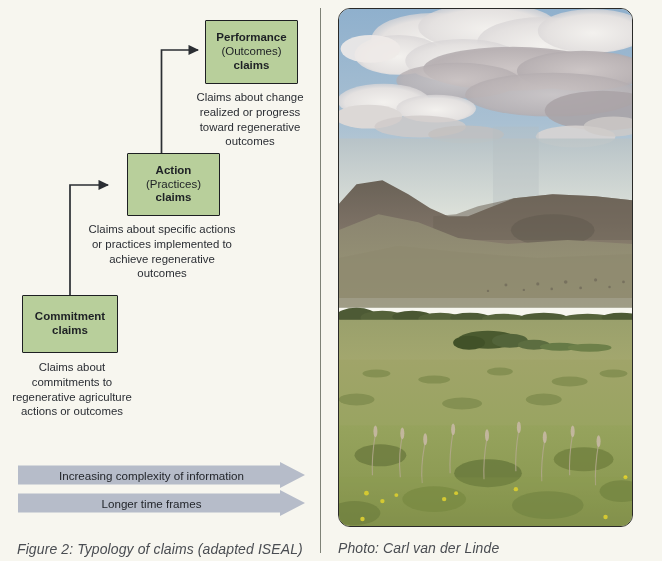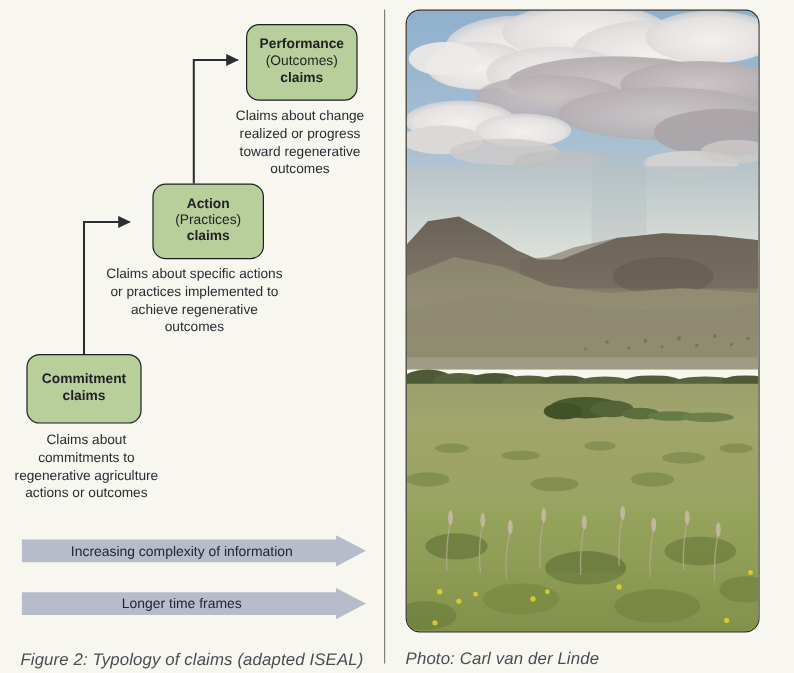--- a/index.html
+++ b/index.html
@@ -24,21 +24,21 @@
     width: 1px; height: 545px;
     background: #7f8277;
   }
 
   
   .claim-box {
     position: absolute;
     box-sizing: border-box;
     background: #b8cf9b;
     border: 1.6px solid #1d1f22;
-    border-radius: 11px;
+    border-radius: 1px;
     display: flex;
     flex-direction: column;
     align-items: center;
     justify-content: center;
     text-align: center;
     line-height: 1.2;
     font-size: 11.5px;
     color: #1d2024;
     z-index: 3;
   }
@@ -69,21 +69,21 @@
     z-index: 2;
   }
 
   
   .banner {
     position: absolute;
     left: 18px;
     width: 287px;
     height: 26px;
   }
-  #banner-complexity { top: 446px; text-decoration: underline; }
+  #banner-complexity { top: 462px; text-decoration: underline; }
   #banner-timeframes { top: 490px; }
   .banner svg { display: block; }
   .banner-label {
     position: absolute;
     left: 0; top: 0;
     width: 267px; height: 26px;
     display: flex;
     align-items: center;
     justify-content: center;
     font-size: 11.6px;

